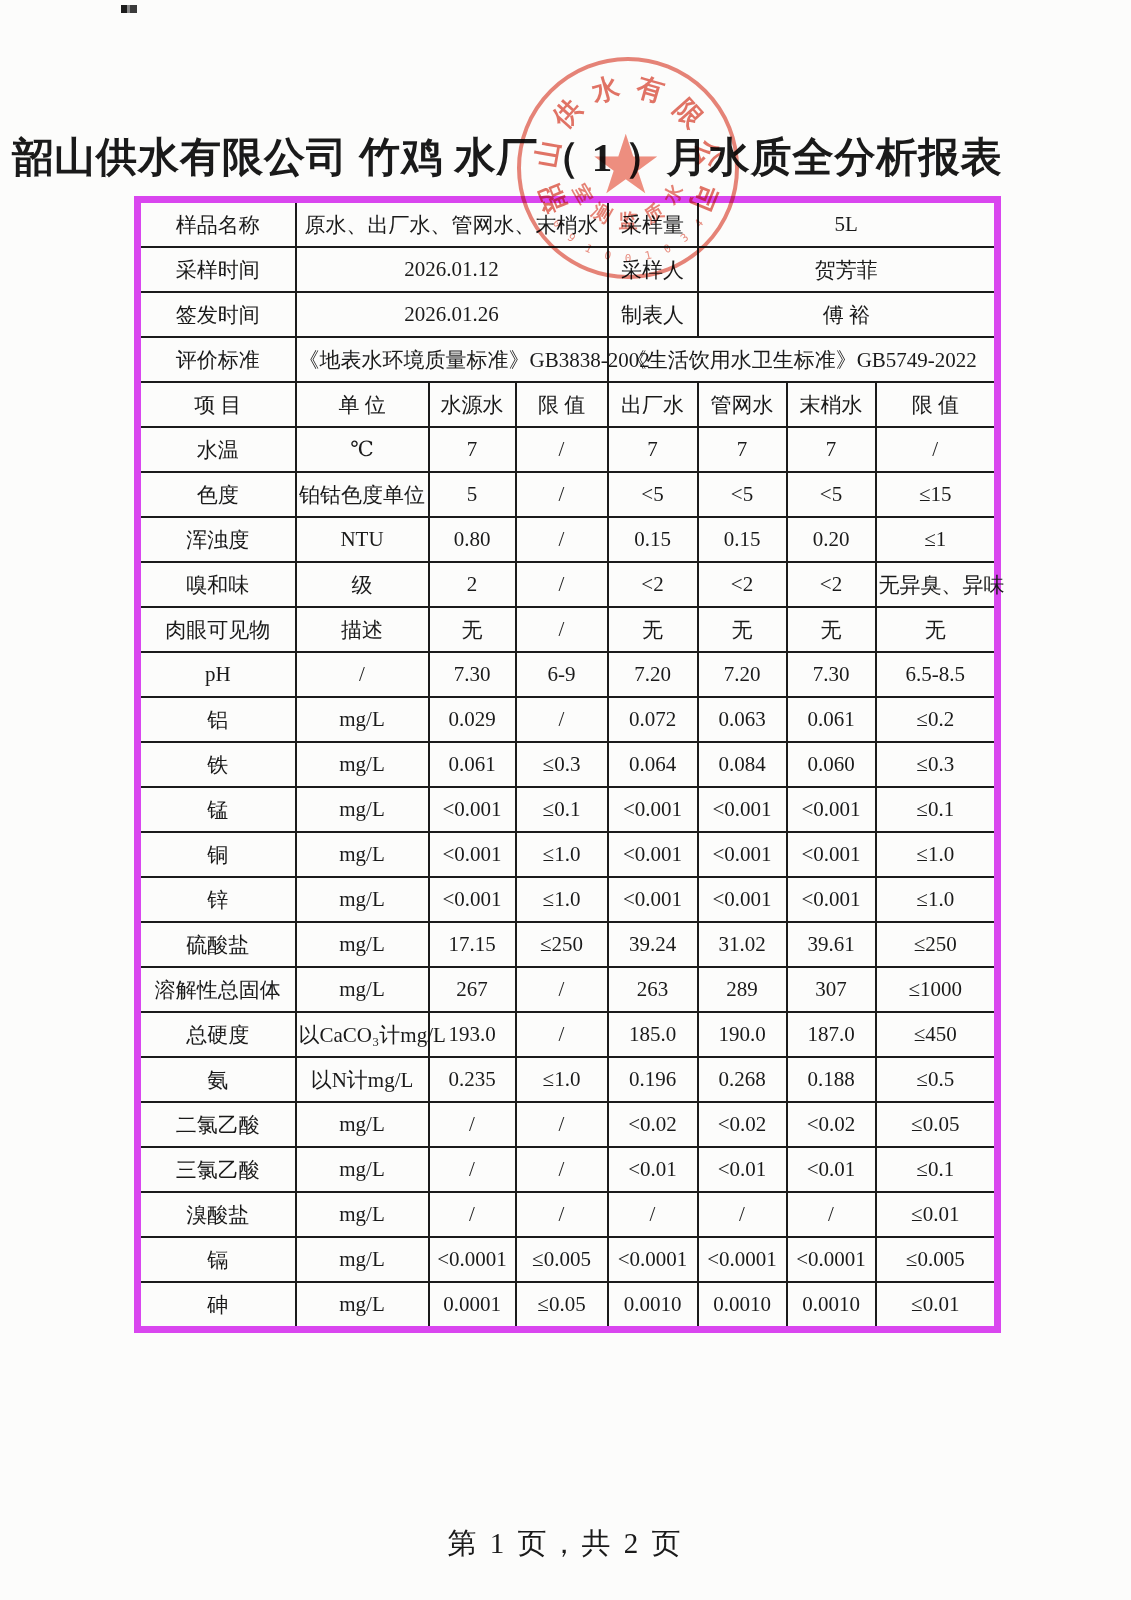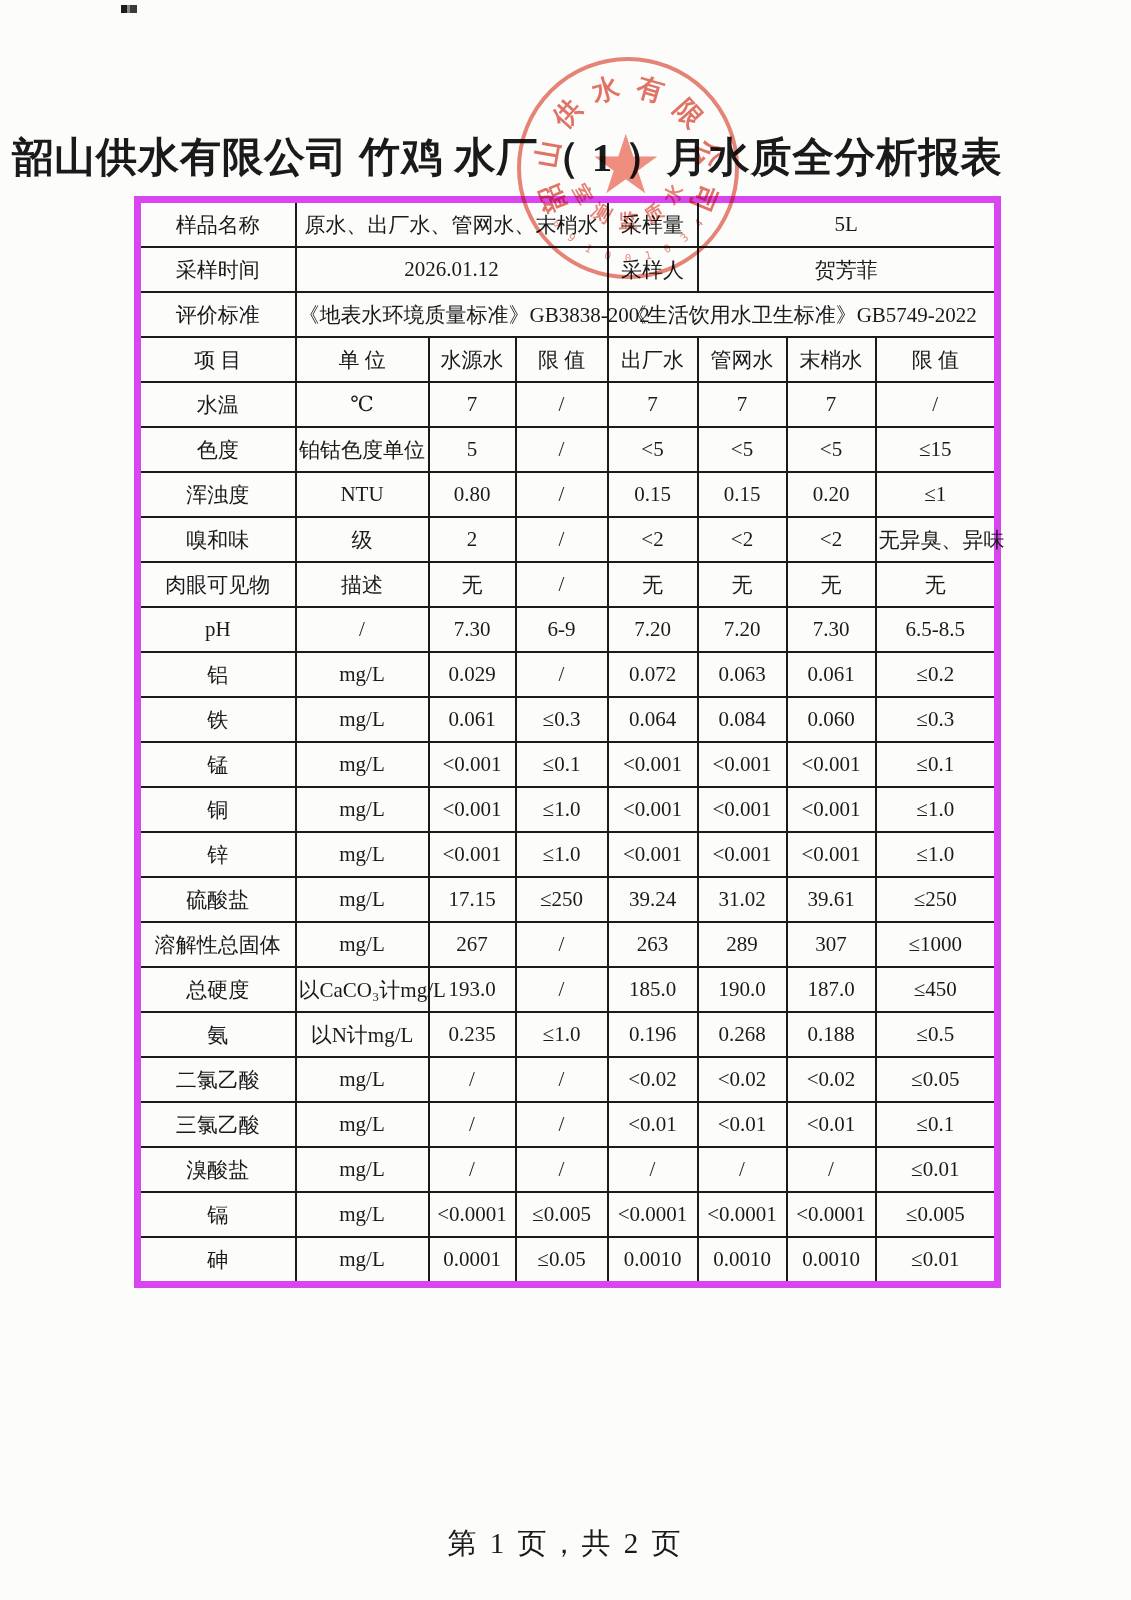--- a/index.html
+++ b/index.html
@@ -95,20 +95,26 @@
         <td>采样量</td>
         <td colspan="3">5L</td>
       </tr>
       <tr>
         <td>采样时间</td>
         <td colspan="3">2026.01.12</td>
         <td>采样人</td>
         <td colspan="3">贺芳菲</td>
       </tr>
       <tr>
+        <td>签发时间</td>
+        <td colspan="3">2026.01.26</td>
+        <td>制表人</td>
+        <td colspan="3">傅 裕</td>
+      </tr>
+      <tr>
         <td>评价标准</td>
         <td colspan="3" class="std">《地表水环境质量标准》GB3838-2002</td>
         <td colspan="4" class="std">《生活饮用水卫生标准》GB5749-2022</td>
       </tr>
       <tr id="colhead">
           <td>项 目</td>
           <td>单 位</td>
           <td>水源水</td>
           <td>限 值</td>
           <td>出厂水</td>

